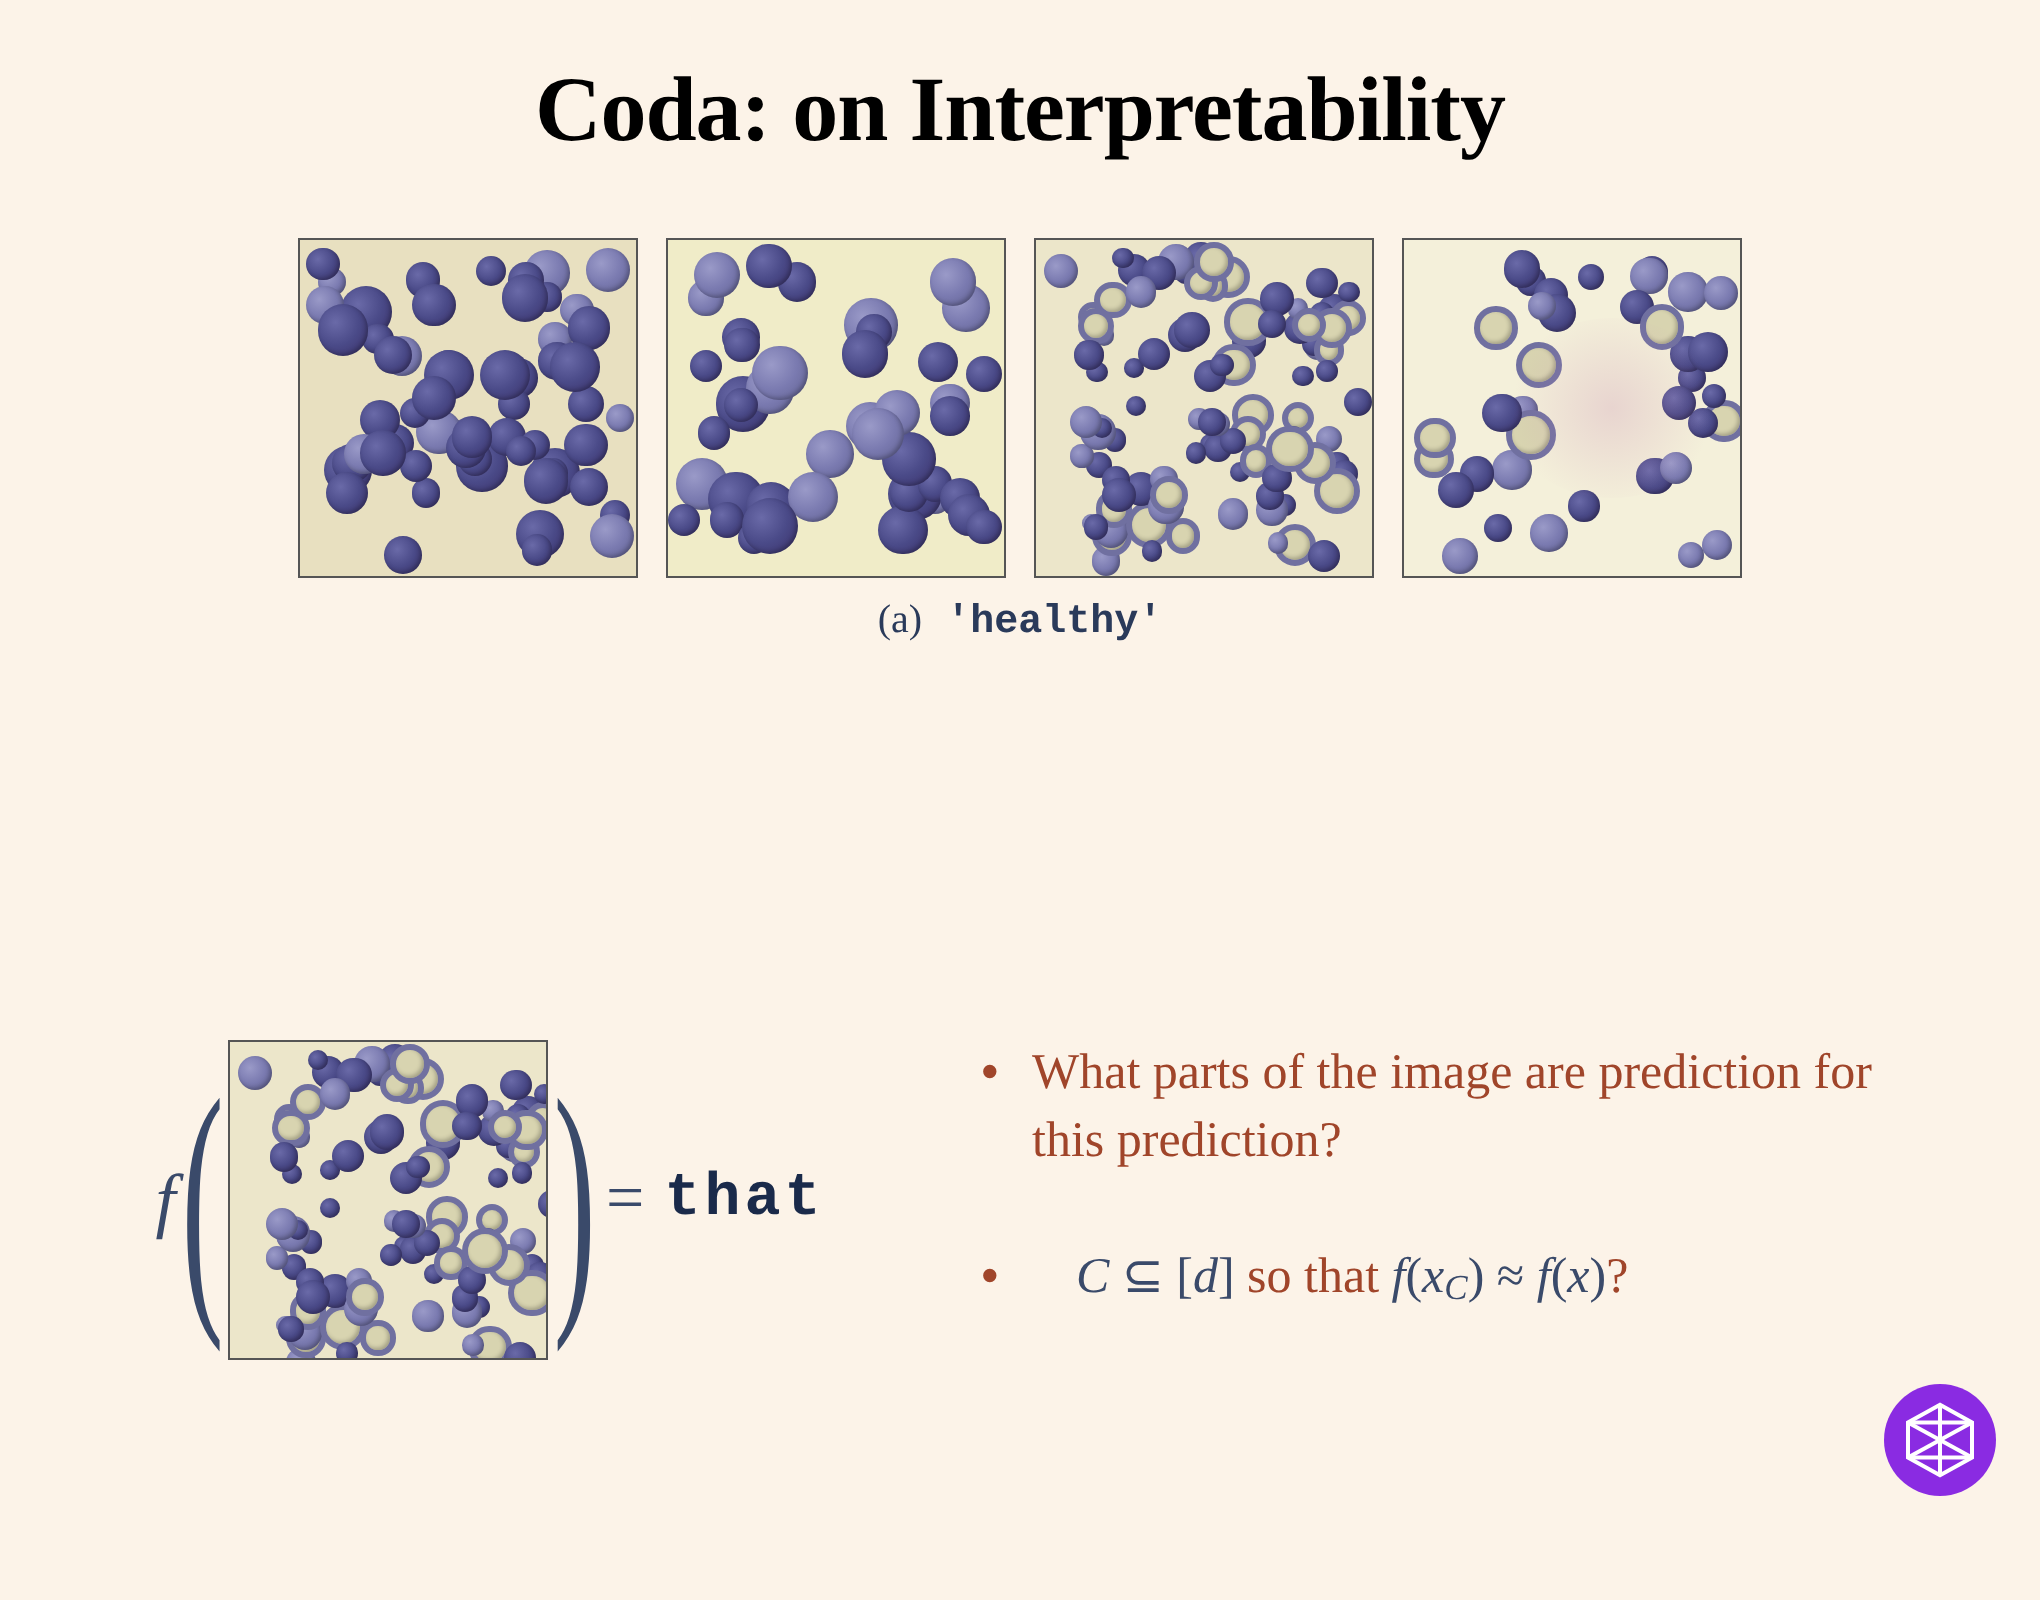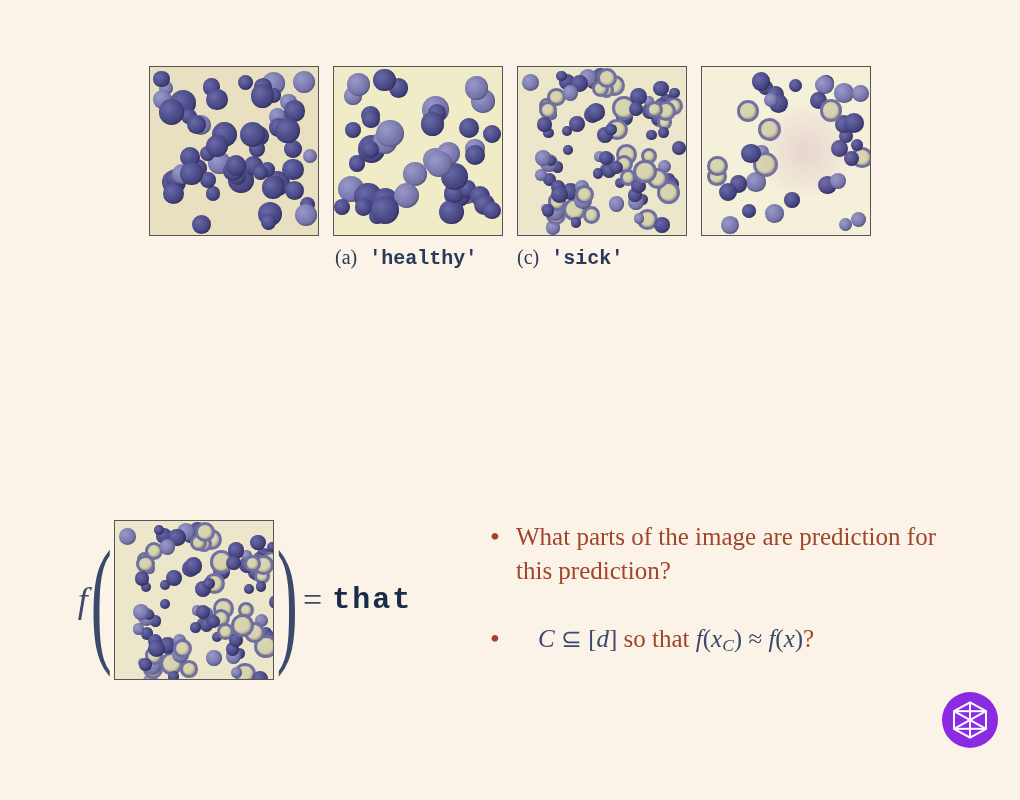--- a/index.html
+++ b/index.html
@@ -49,20 +49,21 @@
     overflow: hidden;
     flex: none;
   }
   .caption-row {
     display: flex;
     gap: 14px;
     justify-content: center;
   }
   .cap {
     width: 168px;
+    text-align: center;
     font-size: 20px;
     color: #2a3a5a;
     font-family: 'Courier New', monospace;
     white-space: nowrap;
     flex: none;
   }
   .cap .lab {
     font-family: Georgia, serif;
     color: #2a3a5a;
   }
@@ -192,20 +193,21 @@
   .bg-a { background: #e8e0c0; }
   .bg-b { background: #f0ecc8; }
   .bg-c { background: #ece6ca; }
   .bg-d { background: #f4f0da; }
 </style>
 </head>
 <body>
 
 <div class="slide">
 
+  <div class="title">Coda: on Interpretability</div>
 
   <div class="strip">
     <div class="strip-row">
       <div class="cellimg bg-a" id="panel-a">
           <div class="dot" style="width: 17.3157px; height: 17.3157px; left: 52.9391px; top: 11.3084px;"></div>
           <div class="dot" style="width: 24.1595px; height: 24.1595px; left: 12.2456px; top: 103.237px;"></div>
           <div class="dot pale" style="width: 16.5648px; height: 16.5648px; left: 119.287px; top: 40.9631px;"></div>
           <div class="dot" style="width: 18.2613px; height: 18.2613px; left: 77.616px; top: 96.102px;"></div>
           <div class="dot" style="width: 19.7465px; height: 19.7465px; left: 99.0993px; top: 59.1926px;"></div>
           <div class="dot pale" style="width: 22.7939px; height: 22.7939px; left: 112.226px; top: 5.22377px;"></div>
@@ -445,24 +447,20 @@
           <div class="dot ring" style="width: 17.2px; height: 17.2px; left: 55.9981px; top: 50.7971px;"></div>
           <div class="dot pale" style="width: 14.3759px; height: 14.3759px; left: 61.8472px; top: 25.798px;"></div>
           <div class="smudge" style="width: 110px; height: 90px; left: 48.5144px; top: 39.0731px;"></div>
         </div>
     </div>
     <div class="caption-row">
       <div class="cap">
         <span class="lab">(a)</span>
         <span class="val">'healthy'</span>
       </div>
-      <div class="cap">
-        <span class="lab">(c)</span>
-        <span class="val">'sick'</span>
-      </div>
     </div>
   </div>
 
   <div class="lower">
 
     <div class="formula">
       <span class="f-letter">f</span>
       <span class="paren">(</span>
       <div class="cellimg bg-c" id="panel-f">
           <div class="dot ring" style="width: 11.4461px; height: 11.4461px; left: 64.9553px; top: 139.24px;"></div>

